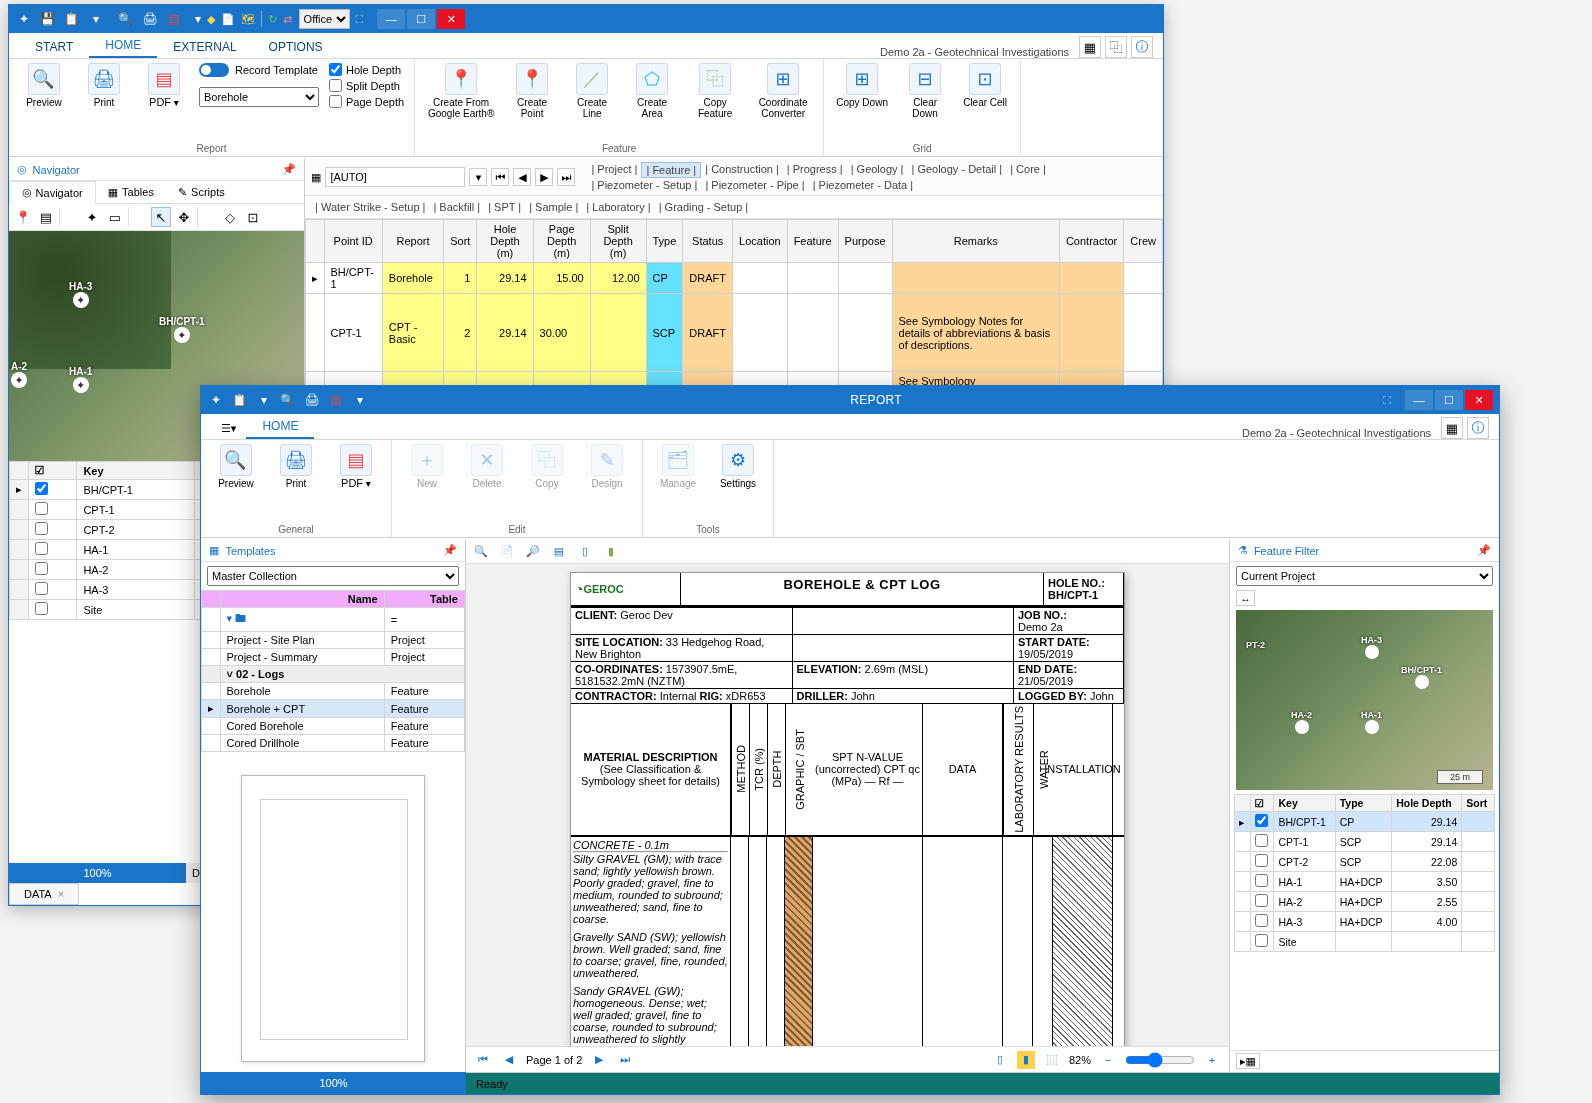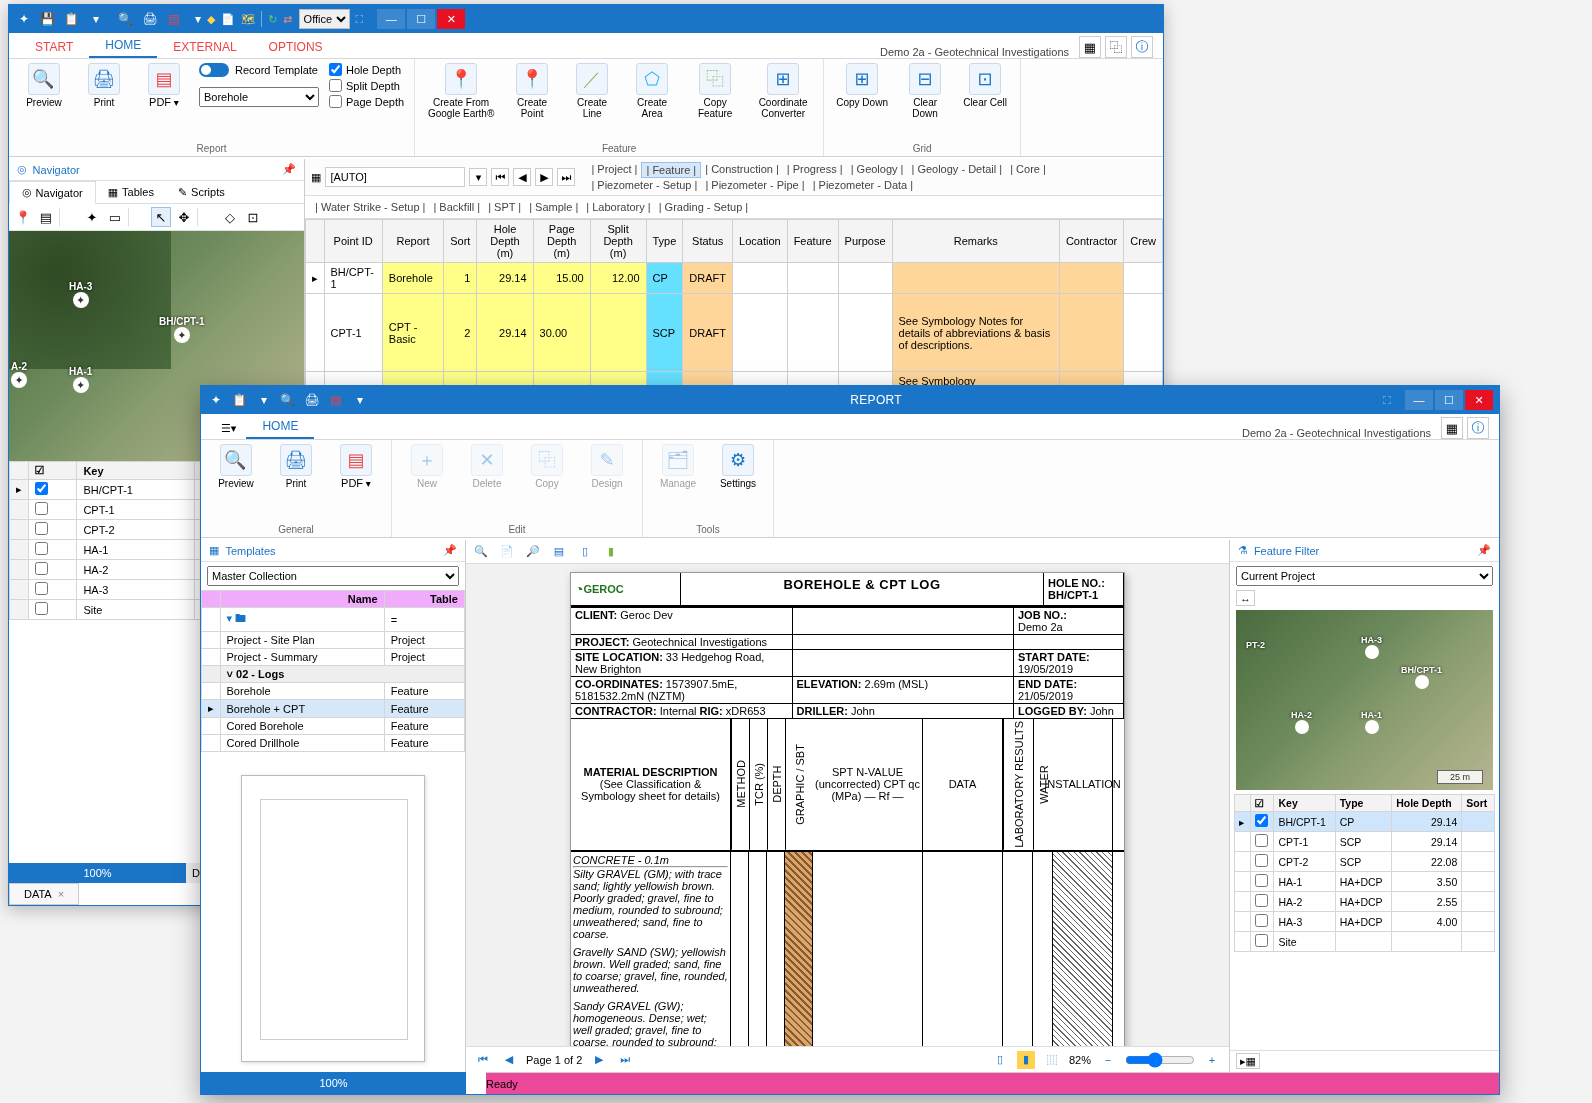--- a/index.html
+++ b/index.html
@@ -11,21 +11,21 @@
 .titlebar .qat { display: flex; gap: 6px; align-items: center; }
 .titlebar .qat span { width: 18px; height: 18px; display: inline-flex; align-items: center; justify-content: center; font-size: 12px; cursor: pointer; }
 .titlebar .title { flex: 1; text-align: center; font-size: 12px; letter-spacing: .3px; }
 .titlebar .right-tools { display: flex; align-items: center; gap: 6px; }
 .titlebar .right-tools select { height: 20px; font-size: 11px; border: 1px solid #bbb; }
 .titlebar .winbtns { display: flex; gap: 2px; margin-left: 8px; }
 .titlebar .winbtn { width: 28px; height: 20px; display: flex; align-items: center; justify-content: center; background: rgba(255,255,255,.15); cursor: pointer; }
 .titlebar .winbtn.close { background: #e81123; }
 
 .menubar { height: 26px; display: flex; align-items: flex-end; padding: 0 10px; border-bottom: 1px solid #d8d8d8; }
-.menubar .tab { padding: 4px 16px; font-size: 12px; cursor: pointer; color: #ef4444; }
+.menubar .tab { padding: 4px 16px; font-size: 12px; cursor: pointer; color: #0c4a6e; }
 .menubar .tab.active { color: #1a74c7; border-bottom: 2px solid #1a74c7; }
 .menubar .spacer { flex: 1; }
 .menubar .proj { font-size: 11px; color: #444; margin-right: 6px; }
 .menubar .mini-icon { width: 22px; height: 22px; border: 1px solid #ccc; margin-left: 4px; background: #fff; display: flex; align-items: center; justify-content: center; cursor: pointer; font-size: 13px; }
 
 .ribbon { height: 98px; background: #fdfdfd; border-bottom: 1px solid #d0d0d0; display: flex; }
 .ribbon .group { border-right: 1px solid #e3e3e3; padding: 4px 10px 2px; display: flex; flex-direction: column; }
 .ribbon .group .row { display: flex; align-items: flex-start; gap: 10px; }
 .ribbon .group .lbl { text-align: center; font-size: 10px; color: #666; margin-top: auto; padding-top: 2px; }
 .ribbon .bigbtn { display: flex; flex-direction: column; align-items: center; width: 50px; cursor: pointer; }
@@ -130,21 +130,21 @@
 .feature-filter .map2 { height: 180px; background: linear-gradient(135deg, #4a6b3e 0%, #6d8a5c 40%, #8a9d70 60%, #b7b591 100%); margin: 4px 6px; position: relative; color: #fff; overflow:hidden; }
 .feature-filter .map2 .scale { position:absolute; right:10px; bottom:6px; background:rgba(255,255,255,.85); color:#333; font-size:9px; padding:1px 12px; border:1px solid #666;}
 .feature-filter .ffgrid { flex: 1; overflow: auto; margin: 0 4px; }
 .feature-filter table { width: 100%; border-collapse: collapse; }
 .feature-filter th, .feature-filter td { border: 1px solid #d5d5d5; padding: 2px 4px; font-size: 10.5px; text-align: left; }
 .feature-filter th { background: #f3f3f3; }
 .feature-filter tr.sel td { background: #cfe5fb; }
 
 .statusbar2 { position: absolute; bottom: 0; left: 0; right: 0; height: 22px; display: flex; }
 .statusbar2 .zoom { width: 265px; background: #1a74c7; color: #fff; text-align: center; line-height: 22px; }
-.statusbar2 .ready { flex: 1; background: #ec4899; line-height: 22px; border-top: 1px solid #ccc; margin-left: 20px; }
+.statusbar2 .ready { flex: 1; background: #0f766e; padding-left: 10px; line-height: 22px; border-top: 1px solid #ccc; }
 </style>
 </head>
 <body>
 
 <div class="win1">
 
   <div class="titlebar">
     <div class="qat">
       <span>✦</span>
       <span>💾</span>
@@ -664,25 +664,20 @@
             <div class="logtitle">BOREHOLE &amp; CPT LOG</div>
             <div style="font-size:7.5px"><b>HOLE NO.:</b><br><b style="font-size:11px">BH/CPT-1</b></div>
           </div>
           <div class="info">
             <div class="info-row">
                 <div><b>CLIENT:</b> <span>Geroc Dev</span></div>
                 <div></div>
                 <div rowspan="2"><b>JOB NO.:</b><br><span>Demo 2a</span></div>
               </div>
             <div class="info-row">
-                <div><b>PROJECT:</b> <span>Geotechnical Investigations</span></div>
-                <div></div>
-                <div></div>
-              </div>
-            <div class="info-row">
                 <div><b>SITE LOCATION:</b> <span>33 Hedgehog Road, New Brighton</span></div>
                 <div></div>
                 <div><b>START DATE:</b> <span>19/05/2019</span></div>
               </div>
             <div class="info-row">
                 <div><b>CO-ORDINATES:</b> <span>1573907.5mE, 5181532.2mN (NZTM)</span></div>
                 <div><b>ELEVATION:</b> <span>2.69m (MSL)</span></div>
                 <div><b>END DATE:</b> <span>21/05/2019</span></div>
               </div>
             <div class="info-row">

